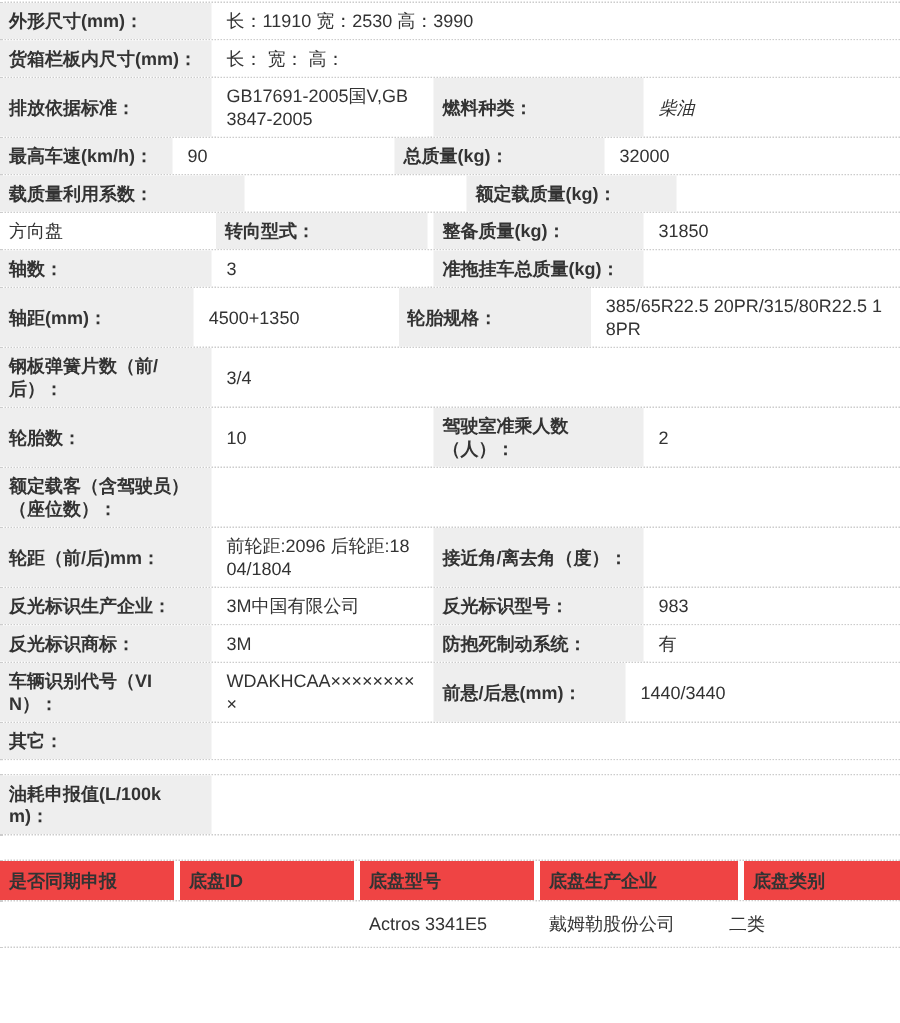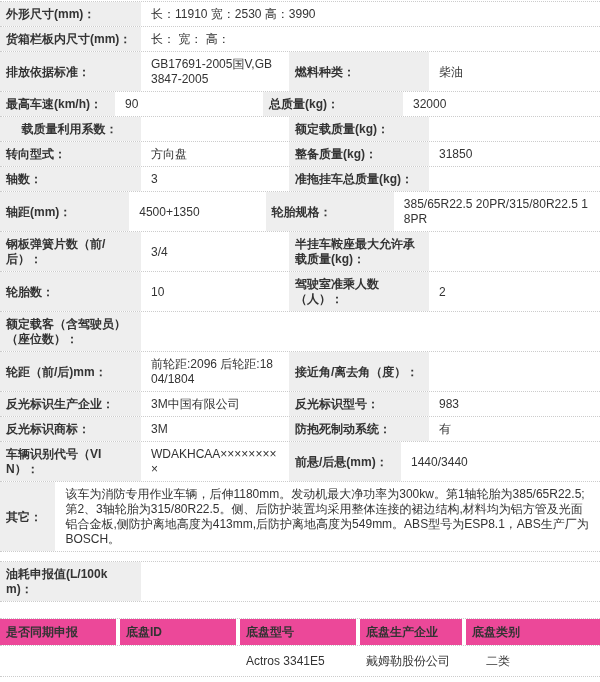--- a/index.html
+++ b/index.html
@@ -55,21 +55,21 @@
     align-items: center;
     border-bottom: 1px dotted #cccccc;
   }
   .bt-cell {
     box-sizing: border-box;
     padding: 6px 8px 5px 6px;
     line-height: 15px;
     word-break: break-all;
   }
   .bt-cell.head {
-    background: #ec4899;
+    background: #ef4444;
     font-weight: bold;
     align-self: stretch;
   }
   .bt-cell.data {
     background: #ffffff;
     padding-top: 8px;
     padding-bottom: 7px;
   }
   .table-spacer-lg { height: 16px; }
 </style>
@@ -91,47 +91,47 @@
         <div class="cell value" style="flex: 1 1 auto; min-width: 0px;"><span>长： 宽： 高：</span></div>
       </div>
       <div class="spec-row">
         <div class="cell label gap-r" style="width: 141px;">
           <span>排放依据标准：</span>
         </div>
         <div class="cell value gap-r" style="width: 140px;"><span>GB17691-2005国V,GB3847-2005</span></div>
         <div class="cell label gap-r" style="width: 140px;">
           <span>燃料种类：</span>
         </div>
-        <div class="cell value" style="flex: 1 1 auto; min-width: 0px;"><span>柴油</span></div>
+        <div class="cell value" style="flex: 1 1 auto; min-width: 0px; font-style: italic;"><span>柴油</span></div>
       </div>
       <div class="spec-row">
         <div class="cell label gap-r" style="width: 115px;">
           <span>最高车速(km/h)：</span>
         </div>
         <div class="cell value gap-r" style="width: 140px;"><span>90</span></div>
         <div class="cell label gap-r" style="width: 140px;">
           <span>总质量(kg)：</span>
         </div>
         <div class="cell value" style="flex: 1 1 auto; min-width: 0px;"><span>32000</span></div>
       </div>
       <div class="spec-row">
-        <div class="cell label gap-r" style="width: 141px; justify-content: center;">
+        <div class="cell label gap-r" style="width: 163px;">
           <span>载质量利用系数：</span>
         </div>
         <div class="cell value gap-r" style="width: 140px;"><span></span></div>
         <div class="cell label gap-r" style="width: 140px;">
           <span>额定载质量(kg)：</span>
         </div>
         <div class="cell value" style="flex: 1 1 auto; min-width: 0px;"><span></span></div>
       </div>
       <div class="spec-row">
+        <div class="cell value gap-r" style="width: 140px;"><span>方向盘</span></div>
         <div class="cell label gap-r" style="width: 141px;">
           <span>转向型式：</span>
         </div>
-        <div class="cell value gap-r" style="width: 140px;"><span>方向盘</span></div>
         <div class="cell label gap-r" style="width: 140px;">
           <span>整备质量(kg)：</span>
         </div>
         <div class="cell value" style="flex: 1 1 auto; min-width: 0px;"><span>31850</span></div>
       </div>
       <div class="spec-row">
         <div class="cell label gap-r" style="width: 141px;">
           <span>轴数：</span>
         </div>
         <div class="cell value gap-r" style="width: 140px;"><span>3</span></div>
@@ -148,23 +148,20 @@
         <div class="cell label gap-r" style="width: 140px;">
           <span>轮胎规格：</span>
         </div>
         <div class="cell value" style="flex: 1 1 auto; min-width: 0px;"><span>385/65R22.5 20PR/315/80R22.5 18PR</span></div>
       </div>
       <div class="spec-row">
         <div class="cell label gap-r" style="width: 141px;">
           <span>钢板弹簧片数（前/后）：</span>
         </div>
         <div class="cell value gap-r" style="width: 140px;"><span>3/4</span></div>
-        <div class="cell label gap-r" style="width: 140px;">
-          <span>半挂车鞍座最大允许承载质量(kg)：</span>
-        </div>
         <div class="cell value" style="flex: 1 1 auto; min-width: 0px;"><span></span></div>
       </div>
       <div class="spec-row">
         <div class="cell label gap-r" style="width: 141px;">
           <span>轮胎数：</span>
         </div>
         <div class="cell value gap-r" style="width: 140px;"><span>10</span></div>
         <div class="cell label gap-r" style="width: 140px;">
           <span>驾驶室准乘人数（人）：</span>
         </div>
@@ -204,48 +201,47 @@
         <div class="cell label gap-r" style="width: 140px;">
           <span>防抱死制动系统：</span>
         </div>
         <div class="cell value" style="flex: 1 1 auto; min-width: 0px;"><span>有</span></div>
       </div>
       <div class="spec-row">
         <div class="cell label gap-r" style="width: 141px;">
           <span>车辆识别代号（VIN）：</span>
         </div>
         <div class="cell value gap-r" style="width: 140px;"><span>WDAKHCAA×××××××××</span></div>
-        <div class="cell label gap-r" style="width: 112px;">
+        <div class="cell label gap-r" style="width: 128px;">
           <span>前悬/后悬(mm)：</span>
         </div>
         <div class="cell value" style="flex: 1 1 auto; min-width: 0px;"><span>1440/3440</span></div>
       </div>
       <div class="spec-row">
         <div class="cell label gap-r" style="width: 141px; align-items: center;">
           <span>其它：</span>
         </div>
-        <div class="cell value" style="flex: 1 1 auto; min-width: 0px;"><span>该车为消防专用作业车辆，后伸1180mm。发动机最大净功率为300kw。第1轴轮胎为385/65R22.5;第2、3轴轮胎为315/80R22.5。侧、后防护装置均采用整体连接的裙边结构,材料均为铝方管及光面铝合金板,侧防护离地高度为413mm,后防护离地高度为549mm。ABS型号为ESP8.1，ABS生产厂为BOSCH。</span></div>
       </div>
       <div class="spec-row">
         <div class="cell value" style="flex: 1 1 auto; min-width: 0px;"><span></span></div>
       </div>
       <div class="spec-row">
         <div class="cell label gap-r" style="width: 141px;">
           <span>油耗申报值(L/100km)：</span>
         </div>
         <div class="cell value" style="flex: 1 1 auto; min-width: 0px;"><span></span></div>
       </div>
     </div>
   <div class="table-spacer-lg"></div>
   <div class="bottom-table" id="chassis-table">
       <div class="bt-row">
         <div class="bt-cell head gap-r" style="width: 116px;"><span>是否同期申报</span></div>
         <div class="bt-cell head gap-r" style="width: 116px;"><span>底盘ID</span></div>
         <div class="bt-cell head gap-r" style="width: 116px;"><span>底盘型号</span></div>
-        <div class="bt-cell head gap-r" style="width: 102px;"><span>底盘生产企业</span></div>
+        <div class="bt-cell head gap-r" style="width: 132px;"><span>底盘生产企业</span></div>
         <div class="bt-cell head" style="flex: 1 1 auto; min-width: 0px;"><span>底盘类别</span></div>
       </div>
       <div class="bt-row">
         <div class="bt-cell data gap-r" style="width: 116px;"><span></span></div>
         <div class="bt-cell data gap-r" style="width: 116px;"><span></span></div>
         <div class="bt-cell data gap-r" style="width: 116px;"><span>Actros 3341E5</span></div>
         <div class="bt-cell data gap-r" style="width: 116px;"><span>戴姆勒股份公司</span></div>
         <div class="bt-cell data" style="flex: 1 1 auto; min-width: 0px;"><span>二类</span></div>
       </div>
     </div>

